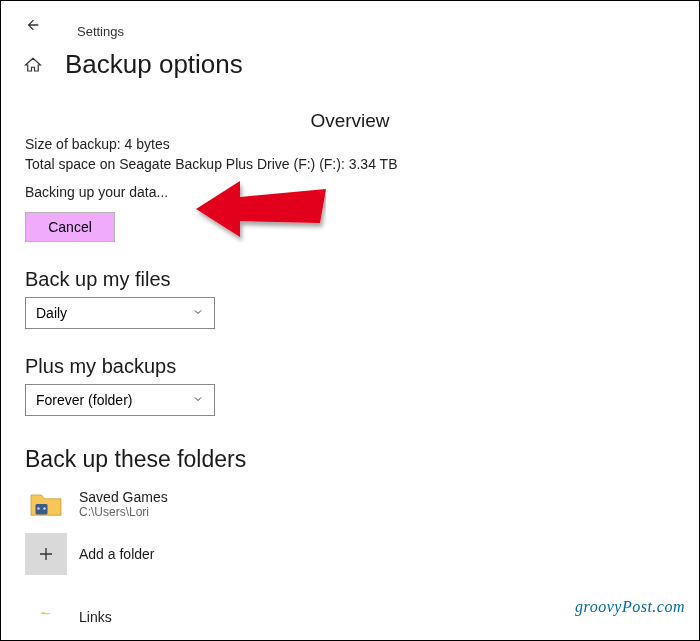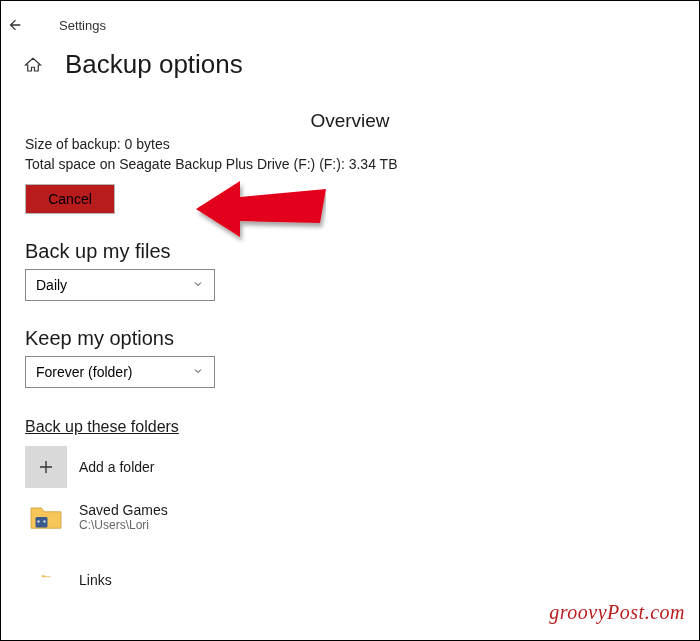--- a/index.html
+++ b/index.html
@@ -15,22 +15,22 @@
     overflow: hidden;
   }
   .frame {
     position: absolute;
     top: 0; left: 0;
     width: 700px; height: 641px;
     border: 1px solid #000;
   }
   .topbar {
     display: flex;
-    align-items: center;
-    padding: 10px 18px 2px 0;
+    align-items: flex-end;
+    padding: 10px 18px 2px 18px;
   }
   .topbar .back {
     width: 28px; height: 28px;
     display: flex; align-items: center; justify-content: center;
     cursor: pointer;
   }
   .topbar .back svg { width: 16px; height: 16px; }
   .topbar .title { margin-left: 30px; font-size: 13px; color: #333; }
   .page-header {
     display: flex;
@@ -56,21 +56,21 @@
     font-weight: 400;
     margin: 0 0 4px 0;
     text-align: center;
   }
   .line { font-size: 14px; margin: 4px 0; color: #222; }
   .status { margin-top: 12px; }
   .btn {
     display: inline-block;
     min-width: 90px;
     padding: 6px 18px;
-    background: #b91c1c;
+    background: #f0abfc;
     border: 1px solid #b5b5b5;
     font-family: inherit;
     font-size: 14px;
     color: #000;
     cursor: pointer;
     margin-top: 8px;
   }
   .sub-label { font-size: 20px; margin: 26px 0 6px 0; }
   .select {
     width: 190px;
@@ -78,24 +78,23 @@
     padding: 7px 10px;
     display: flex;
     align-items: center;
     justify-content: space-between;
     cursor: pointer;
     background: #fff;
     color: #000;
   }
   .select .chev svg { width: 12px; height: 12px; }
   .folders-h {
-    font-size: 16px;
+    font-size: 23px;
     font-weight: 400;
     margin: 30px 0 10px 0;
-    text-decoration: underline;
   }
   .folder-row {
     display: flex;
     align-items: center;
     margin: 8px 0;
     cursor: pointer;
   }
   .folder-tile {
     width: 42px; height: 42px;
     background: #d9d9d9;
@@ -116,25 +115,25 @@
     position: absolute;
     top: 172px;
     left: 195px;
     width: 130px;
     height: 72px;
     pointer-events: none;
   }
   .watermark {
     position: absolute;
     right: 14px;
-    bottom: 16px;
+    bottom: 24px;
     font-family: Georgia, 'Times New Roman', serif;
     font-style: italic;
-    font-size: 20px;
-    color: #b91c1c;
+    font-size: 16px;
+    color: #0369a1;
     letter-spacing: 0.5px;
   }
 </style>
 </head>
 <body>
 
 <div class="frame">
 
   <div class="topbar">
     <div class="back">
@@ -149,69 +148,70 @@
     <div class="home">
       <svg viewBox="0 0 24 24">
         <path d="M12 3 2 12h3v8h5v-5h4v5h5v-8h3L12 3z" fill="none" stroke="#333" stroke-width="1.6"></path>
       </svg>
     </div>
     <h1>Backup options</h1>
   </div>
 
   <div class="content">
     <div class="section-h">Overview</div>
-    <div class="line">Size of backup: 0 bytes</div>
+    <div class="line">Size of backup: 4 bytes</div>
     <div class="line">Total space on Seagate Backup Plus Drive (F:) (F:): 3.34 TB</div>
+    <div class="line status">Backing up your data...</div>
     <button class="btn">Cancel</button>
 
     <div class="sub-label">Back up my files</div>
     <div class="select">
       <span>Daily</span>
       <span class="chev">
         <svg viewBox="0 0 24 24">
             <path d="M6 9l6 6 6-6" fill="none" stroke="#333" stroke-width="2"></path>
           </svg>
       </span>
     </div>
 
-    <div class="sub-label">Keep my options</div>
+    <div class="sub-label">Plus my backups</div>
     <div class="select">
       <span>Forever (folder)</span>
       <span class="chev">
         <svg viewBox="0 0 24 24">
             <path d="M6 9l6 6 6-6" fill="none" stroke="#333" stroke-width="2"></path>
           </svg>
       </span>
     </div>
 
     <div class="folders-h">Back up these folders</div>
-
-    <div class="folder-row">
-      <div class="folder-tile plus">
-        <svg viewBox="0 0 24 24">
-            <path d="M12 4v16M4 12h16" stroke="#333" stroke-width="1.8"></path>
-          </svg>
-      </div>
-      <div class="folder-info">
-        <div class="fname">Add a folder</div>
-      </div>
-    </div>
 
     <div class="folder-row">
       <div class="folder-icon">
         <svg viewBox="0 0 48 48" width="36" height="36">
           <path d="M4 12h14l4 5h22v22H4z" fill="#f7c65a" stroke="#c99a2e" stroke-width="1"></path>
           <rect x="10" y="24" width="16" height="14" rx="2" fill="#3a5b8c"></rect>
           <circle cx="14" cy="30" r="1.6" fill="#cfd8e6"></circle>
           <circle cx="22" cy="30" r="1.6" fill="#cfd8e6"></circle>
         </svg>
       </div>
       <div class="folder-info">
         <div class="fname">Saved Games</div>
         <div class="fpath">C:\Users\Lori</div>
+      </div>
+    </div>
+
+    <div class="folder-row">
+      <div class="folder-tile plus">
+        <svg viewBox="0 0 24 24">
+            <path d="M12 4v16M4 12h16" stroke="#333" stroke-width="1.8"></path>
+          </svg>
+      </div>
+      <div class="folder-info">
+        <div class="fname">Add a folder</div>
       </div>
     </div>
 
     <div class="folder-row" style="margin-top:6px;align-items:center;">
       <div class="folder-icon">
         <svg viewBox="0 0 48 48" width="36" height="10" style="margin-top:26px;">
           <path d="M4 2h14l4 5h22v3H4z" fill="#f7c65a" stroke="#c99a2e" stroke-width="1"></path>
         </svg>
       </div>
       <div class="folder-info" style="align-self:flex-end;">

